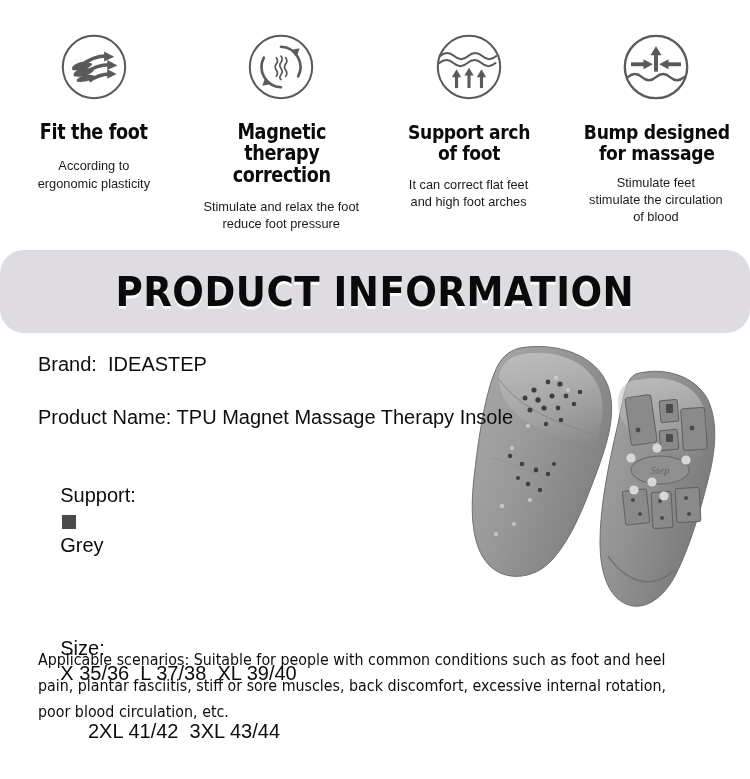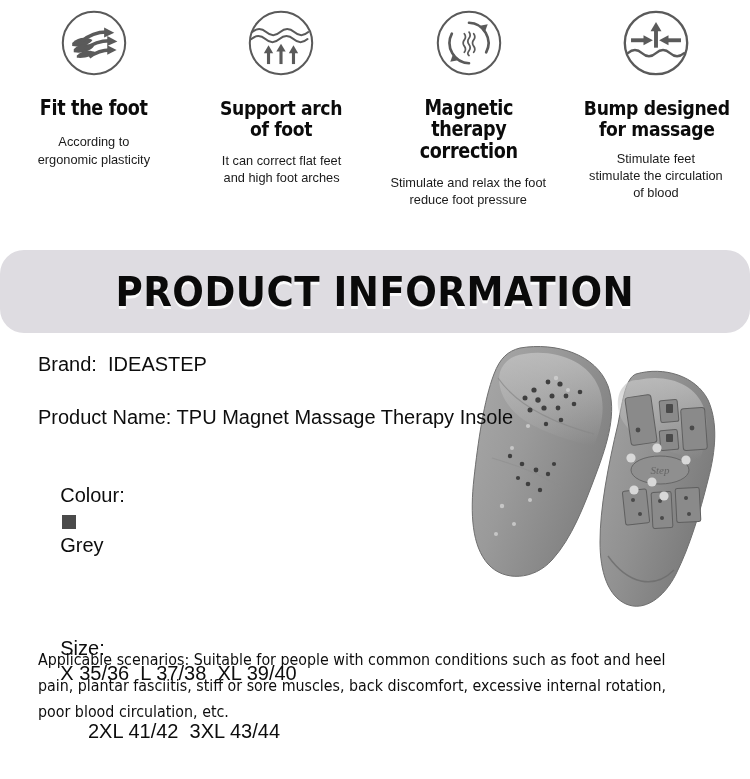--- a/index.html
+++ b/index.html
@@ -24,21 +24,21 @@
     width: 750px;
     height: 250px;
     display: flex;
     background: #ffffff;
   }
   .feature-col {
     flex: 1 1 0;
     display: flex;
     flex-direction: column;
     align-items: center;
-    padding-top: 4px;
+    padding-top: 28px;
     box-sizing: border-box;
   }
   .feature-icon {
     width: 78px;
     height: 78px;
     display: block;
   }
   .feature-title {
     margin-top: 16px;
     font-family: "DejaVu Sans", sans-serif;
@@ -170,57 +170,57 @@
         <path d="M63 30 L76 37 L63 43 Z"></path>
         <path d="M67 41 L80 48 L67 54 Z"></path>
         <path d="M67 53 L79 59 L67 65 Z"></path>
       </g>
     </svg>
     <div class="feature-title">Fit the foot</div>
     <div class="feature-desc">According to
 ergonomic plasticity</div>
   </div>
 
+  <div class="feature-col c2">
+    <svg class="feature-icon" viewBox="0 0 100 100">
+      <circle cx="50" cy="50" r="40" fill="none" stroke="#5a5a5a" stroke-width="2.6"></circle>
+      <path d="M50 24 A26 26 0 0 1 72 62" fill="none" stroke="#5a5a5a" stroke-width="3.4" stroke-linecap="round"></path>
+      <path d="M50 76 A26 26 0 0 1 28 38" fill="none" stroke="#5a5a5a" stroke-width="3.4" stroke-linecap="round"></path>
+      <path d="M64 28 L74 26 L70 37 Z" fill="#5a5a5a"></path>
+      <path d="M36 72 L26 74 L30 63 Z" fill="#5a5a5a"></path>
+      <g fill="none" stroke="#5a5a5a" stroke-width="2.2" stroke-linecap="round">
+        <path d="M44 38 q3 4 0 8 q-3 4 0 8 q3 4 0 8"></path>
+        <path d="M50 36 q3 4 0 8 q-3 4 0 8 q3 4 0 8 q-3 4 0 6"></path>
+        <path d="M56 38 q3 4 0 8 q-3 4 0 8 q3 4 0 8"></path>
+      </g>
+    </svg>
+    <div class="feature-title">Magnetic
+therapy correction</div>
+    <div class="feature-desc">Stimulate and relax the foot
+reduce foot pressure</div>
+  </div>
+
   <div class="feature-col c3">
     <svg class="feature-icon" viewBox="0 0 100 100">
       <circle cx="50" cy="50" r="40" fill="none" stroke="#5a5a5a" stroke-width="2.6"></circle>
       <path d="M13 36 q9 -8 18 0 t18 0 t18 0 t18 0" fill="none" stroke="#5a5a5a" stroke-width="2.6" stroke-linecap="round"></path>
       <path d="M12 45 q9 -8 18 0 t18 0 t18 0 t18 0" fill="none" stroke="#5a5a5a" stroke-width="2.6" stroke-linecap="round"></path>
       <g fill="#5a5a5a">
         <rect x="32" y="60" width="4" height="17"></rect>
         <path d="M34 53 L40 63 L28 63 Z"></path>
         <rect x="48" y="58" width="4" height="19"></rect>
         <path d="M50 51 L56 61 L44 61 Z"></path>
         <rect x="64" y="60" width="4" height="17"></rect>
         <path d="M66 53 L72 63 L60 63 Z"></path>
       </g>
     </svg>
     <div class="feature-title">Support arch
 of foot</div>
     <div class="feature-desc">It can correct flat feet
 and high foot arches</div>
-  </div>
-
-  <div class="feature-col c2">
-    <svg class="feature-icon" viewBox="0 0 100 100">
-      <circle cx="50" cy="50" r="40" fill="none" stroke="#5a5a5a" stroke-width="2.6"></circle>
-      <path d="M50 24 A26 26 0 0 1 72 62" fill="none" stroke="#5a5a5a" stroke-width="3.4" stroke-linecap="round"></path>
-      <path d="M50 76 A26 26 0 0 1 28 38" fill="none" stroke="#5a5a5a" stroke-width="3.4" stroke-linecap="round"></path>
-      <path d="M64 28 L74 26 L70 37 Z" fill="#5a5a5a"></path>
-      <path d="M36 72 L26 74 L30 63 Z" fill="#5a5a5a"></path>
-      <g fill="none" stroke="#5a5a5a" stroke-width="2.2" stroke-linecap="round">
-        <path d="M44 38 q3 4 0 8 q-3 4 0 8 q3 4 0 8"></path>
-        <path d="M50 36 q3 4 0 8 q-3 4 0 8 q3 4 0 8 q-3 4 0 6"></path>
-        <path d="M56 38 q3 4 0 8 q-3 4 0 8 q3 4 0 8"></path>
-      </g>
-    </svg>
-    <div class="feature-title">Magnetic
-therapy correction</div>
-    <div class="feature-desc">Stimulate and relax the foot
-reduce foot pressure</div>
   </div>
 
   <div class="feature-col c4">
     <svg class="feature-icon" viewBox="0 0 100 100">
       <circle cx="50" cy="50" r="40" fill="none" stroke="#5a5a5a" stroke-width="3"></circle>
       <g fill="#5a5a5a">
         <rect x="47.5" y="32" width="5" height="24"></rect>
         <path d="M50 23 L57 35 L43 35 Z"></path>
         <rect x="18" y="44" width="20" height="5"></rect>
         <path d="M46 46.5 L34 53 L34 40 Z"></path>
@@ -349,21 +349,21 @@
       </g>
       <path d="M140 218 C160 246, 186 252, 206 232" fill="none" stroke="#6b6b6b" stroke-width="1.4" opacity="0.8"></path>
     </g>
   </svg>
 </div>
 
 <div class="specs">
   <div class="spec-row">Brand:  IDEASTEP</div>
   <div class="spec-row">Product Name: TPU Magnet Massage Therapy Insole</div>
   <div class="spec-row">
-    <span>Colour:</span>
+    <span>Support:</span>
     <span class="colour-swatch"></span>
     <span>Grey</span>
   </div>
   <div class="spec-row size-row">
     <span>Size:</span>
     <span>X 35/36  L 37/38  XL 39/40</span>
     <span class="size-line2">2XL 41/42  3XL 43/44</span>
   </div>
 </div>
 

